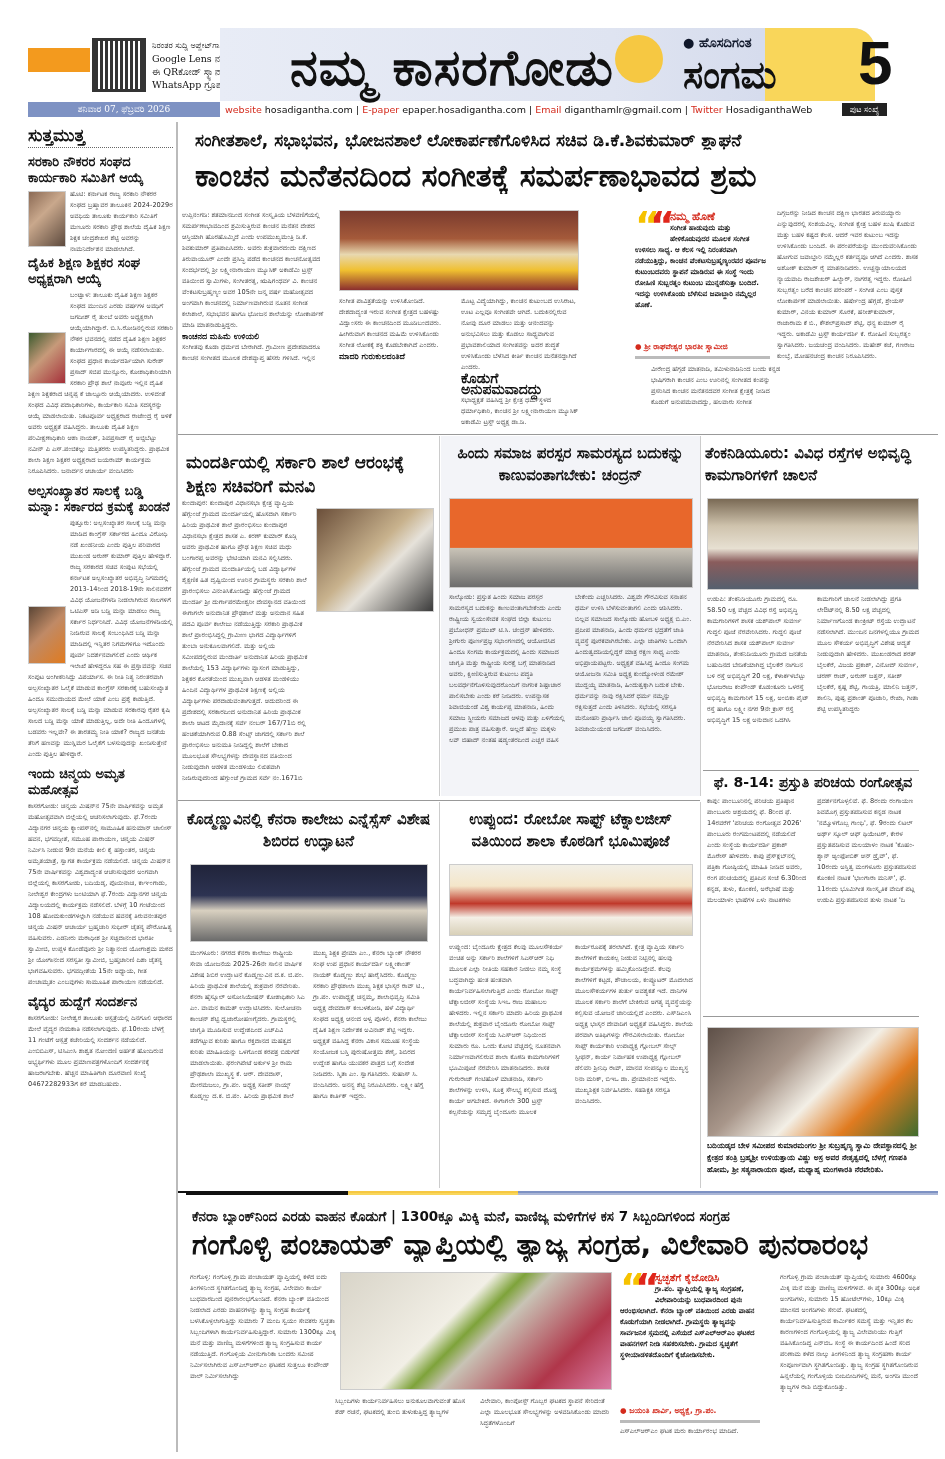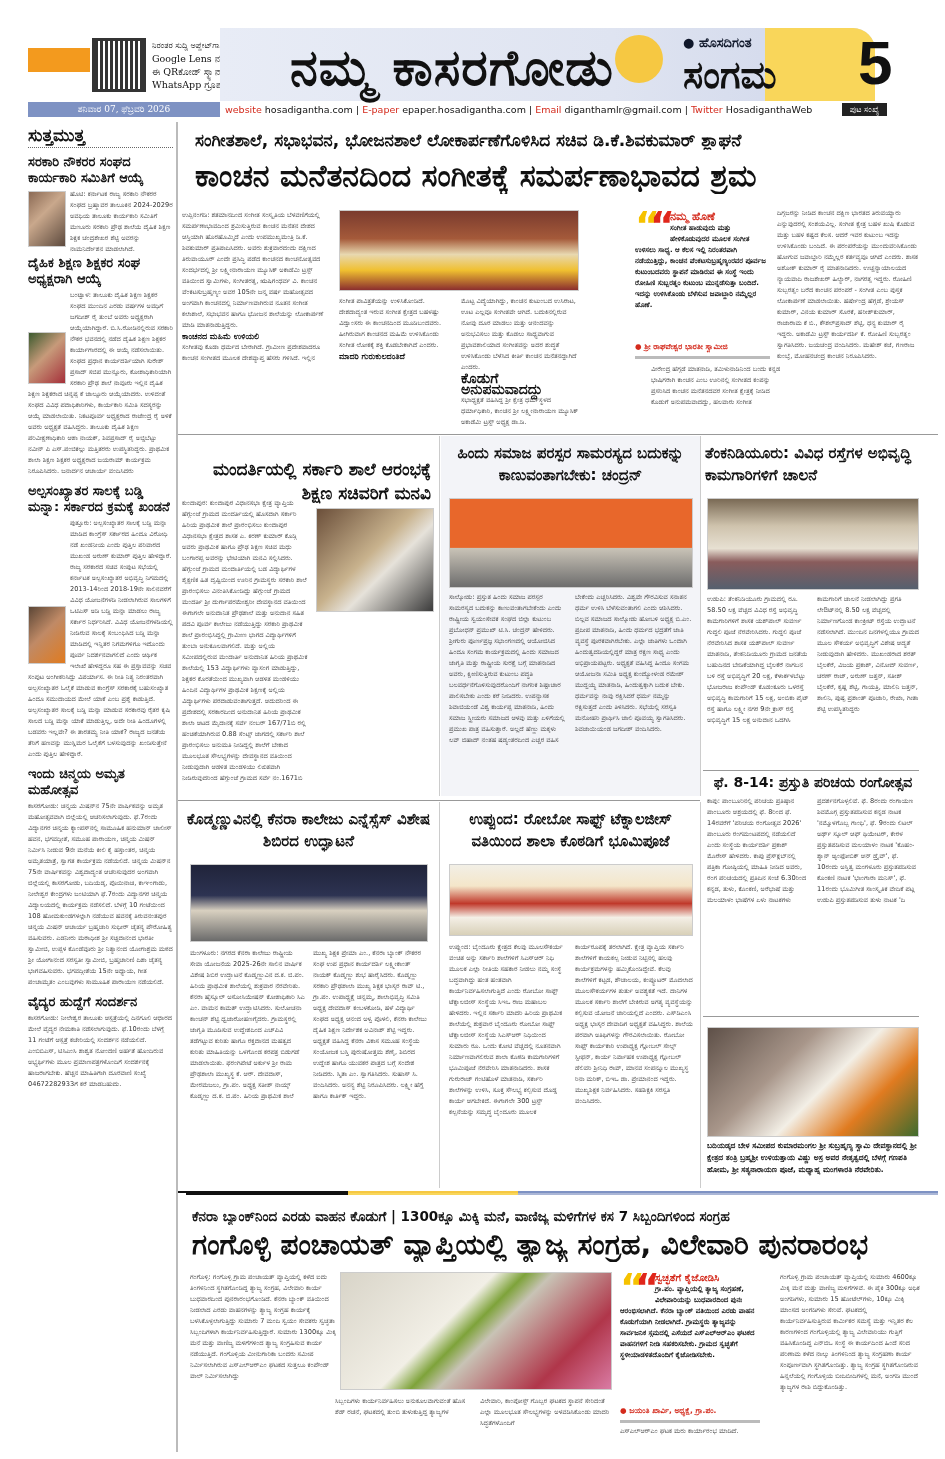--- a/index.html
+++ b/index.html
@@ -118,21 +118,21 @@
   <div class="hd" style="color:#d42a1c;font-size:11px">ನಮ್ಮ ಹೊಣೆ</div>
   <div class="hd" style="font-size:7px;line-height:11px">ಸಂಗೀತ ಹಾಡುವುದು ಮತ್ತು ಹೇಳಿಕೊಡುವುದರ ಮೂಲಕ ಸಂಗೀತ ಉಳಿಸಲು ಸಾಧ್ಯ. ಆ ಕೆಲಸ ಇಲ್ಲಿ ನಿರಂತರವಾಗಿ ನಡೆಯುತ್ತಿದ್ದು, ಕಾಂಚನ ವೆಂಕಟಸುಬ್ರಹ್ಮಣ್ಯಂರವರ ಪೂರ್ವಜ ಕುಟುಂಬದವರು ಸ್ಥಾಪನೆ ಮಾಡಿರುವ ಈ ಸಂಸ್ಥೆ ಇಂದು ರೋಹಿಣಿ ಸುಬ್ಬರತ್ನಂ ಕುಟುಂಬ ಮುನ್ನಡೆಸುತ್ತಾ ಬಂದಿದೆ. ಇದನ್ನು ಉಳಿಸಿಕೊಂಡು ಬೆಳೆಸುವ ಜವಾಬ್ದಾರಿ ನಮ್ಮೆಲ್ಲರ ಹೊಣೆ.</div>
 </div>
 <div class="abs hd" style="left:635px;top:342px;width:135px;font-size:7.5px;color:#d42a1c">● <span>ಶ್ರೀ ರಾಘವೇಶ್ವರ ಭಾರತೀ ಸ್ವಾಮೀಜಿ</span></div>
 <div class="abs" style="left:635px;top:356px;width:135px;height:3px;background:#bbb"></div>
 <div class="abs body" style="left:651px;top:364px;width:135px;height:66px;overflow:hidden">ವೀರೇಂದ್ರ ಹೆಗ್ಗಡೆ ಮಾತನಾಡಿ, ತಮಿಳುನಾಡಿನಿಂದ ಬಂದು ಕನ್ನಡ ಭಾಷಿಗರಾಗಿ ಕಾಂಚನ ಎಂಬ ಊರಿನಲ್ಲಿ ಸಂಗೀತದ ಕಂಪನ್ನು ಪ್ರಸರಿಸಿದ ಕಾಂಚನ ಮನೆತನದವರ ಸಂಗೀತ ಕ್ಷೇತ್ರಕ್ಕೆ ನೀಡಿದ ಕೊಡುಗೆ ಅನುಪಮವಾದದ್ದು, ಹಲವಾರು ಸಂಗೀತ</div>
 <div class="abs body" style="left:777px;top:208px;width:142px;height:222px;overflow:hidden">ದಿಗ್ಗಜರನ್ನು ನೀಡಿದ ಕಾಂಚನ ದಕ್ಷಿಣ ಭಾರತದ ತಿರುವಯ್ಯಾರು ಎನ್ನುವುದರಲ್ಲಿ ಸಂಶಯವಿಲ್ಲ. ಸಂಗೀತ ಕ್ಷೇತ್ರ ಬಹಳ ಖುಷಿ ಕೊಡುವ ಮತ್ತು ಬಹಳ ಕಷ್ಟದ ಕೆಲಸ. ಆದರೆ ಇವರ ಕುಟುಂಬ ಇದನ್ನು ಉಳಿಸಿಕೊಂಡು ಬಂದಿದೆ. ಈ ಪರಂಪರೆಯನ್ನು ಮುಂದುವರಿಸಿಕೊಂಡು ಹೋಗುವ ಜವಾಬ್ದಾರಿ ನಮ್ಮೆಲ್ಲರ ಕರ್ತವ್ಯವೂ ಆಗಿದೆ ಎಂದರು. ಶಾಸಕ ಅಶೋಕ್ ಕುಮಾರ್ ರೈ ಮಾತನಾಡಿದರು. ಉಚ್ಚನ್ಯಾಯಾಲಯದ ನ್ಯಾಯವಾದಿ ರಾಜಶೇಖರ್ ಹಿಲ್ಯಾರ್, ನಾಗರತ್ನ ಇದ್ದರು. ರೋಹಿಣಿ ಸುಬ್ಬರತ್ನಂ ಬರೆದ ಕಾಂಚನ ಪರಂಪರೆ - ಸಂಗೀತ ಎಂಬ ಪುಸ್ತಕ ಲೋಕಾರ್ಪಣೆ ಮಾಡಲಾಯಿತು. ಹರ್ಷೇಂದ್ರ ಹೆಗ್ಗಡೆ, ಶ್ರೇಯಸ್ ಕುಮಾರ್, ವಿನಯ ಕುಮಾರ್ ಸೊರಕೆ, ಹರೀಶ್‌ಕುಮಾರ್, ರಾಜಾರಾಮ ಕೆ ಬಿ., ಕೌಶಲ್‌ಪ್ರಸಾದ್ ಶೆಟ್ಟಿ, ಧನ್ಯ ಕುಮಾರ್ ರೈ ಇದ್ದರು. ಅಕಾಡೆಮಿ ಟ್ರಸ್ಟ್ ಕಾರ್ಯದರ್ಶಿ ಕೆ. ರೋಹಿಣಿ ಸುಬ್ಬರತ್ನಂ ಸ್ವಾಗತಿಸಿದರು. ಜಯಚಂದ್ರ ವಂದಿಸಿದರು. ಮಹೇಶ್ ಕಜೆ, ಗಣರಾಜ ಕುಂಬ್ಳೆ, ಮೋಹನಚಂದ್ರ ಕಾಂಚನ ನಿರೂಪಿಸಿದರು.</div>
 <div class="abs hr" style="left:178px;top:434px;width:760px"></div>
 
 <div class="abs" style="left:178px;top:436px;width:262px;height:360px;border-right:1px solid #ccc">
-  <div class="hd" style="text-align:right;font-size:17px;line-height:24px;margin:21px 8px">ಮಂದರ್ತಿಯಲ್ಲಿ ಸರ್ಕಾರಿ ಶಾಲೆ ಆರಂಭಕ್ಕೆ ಶಿಕ್ಷಣ ಸಚಿವರಿಗೆ ಮನವಿ</div>
+  <div class="hd" style="text-align:left;font-size:17px;line-height:24px;margin:14px 8px">ಮಂದರ್ತಿಯಲ್ಲಿ ಸರ್ಕಾರಿ ಶಾಲೆ ಆರಂಭಕ್ಕೆ ಶಿಕ್ಷಣ ಸಚಿವರಿಗೆ ಮನವಿ</div>
   <div class="body" style="position:absolute;left:4px;top:62px;width:130px;height:290px;overflow:hidden;column-count:1">ಕುಂದಾಪುರ: ಕುಂದಾಪುರ ವಿಧಾನಸಭಾ ಕ್ಷೇತ್ರ ವ್ಯಾಪ್ತಿಯ ಹೆಗ್ಗುಂಜೆ ಗ್ರಾಮದ ಮಂದರ್ತಿಯಲ್ಲಿ ಹೊಸದಾಗಿ ಸರ್ಕಾರಿ ಹಿರಿಯ ಪ್ರಾಥಮಿಕ ಶಾಲೆ ಪ್ರಾರಂಭಿಸಲು ಕುಂದಾಪುರ ವಿಧಾನಸಭಾ ಕ್ಷೇತ್ರದ ಶಾಸಕ ಎ. ಕಿರಣ್ ಕುಮಾರ್ ಕೊಡ್ಗಿ ಅವರು ಪ್ರಾಥಮಿಕ ಹಾಗೂ ಪ್ರೌಢ ಶಿಕ್ಷಣ ಸಚಿವ ಮಧು ಬಂಗಾರಪ್ಪ ಅವರನ್ನು ಭೇಟಿಯಾಗಿ ಮನವಿ ಸಲ್ಲಿಸಿದರು. ಹೆಗ್ಗುಂಜೆ ಗ್ರಾಮದ ಮಂದಾರ್ತಿಯಲ್ಲಿ ಬಡ ವಿದ್ಯಾರ್ಥಿಗಳ ಶೈಕ್ಷಣಿಕ ಹಿತ ದೃಷ್ಟಿಯಿಂದ ಊರಿನ ಗ್ರಾಮಸ್ಥರು ಸರಕಾರಿ ಶಾಲೆ ಪ್ರಾರಂಭಿಸಲು ವಿನಂತಿಸಿಕೊಂಡಿದ್ದು ಹೆಗ್ಗುಂಜೆ ಗ್ರಾಮದ ಮಂದರ್ತಿ ಶ್ರೀ ದುರ್ಗಾಪರಮೇಶ್ವರೀ ದೇವಸ್ಥಾನದ ವತಿಯಿಂದ ಈಗಾಗಲೇ ಅನುದಾನಿತ ಪ್ರೌಢಶಾಲೆ ಮತ್ತು ಅನುದಾನ ಸಹಿತ ಪದವಿ ಪೂರ್ವ ಕಾಲೇಜು ನಡೆಯುತ್ತಿದ್ದು ಸರಕಾರಿ ಪ್ರಾಥಮಿಕ ಶಾಲೆ ಪ್ರಾರಂಭಿಸಿದ್ದಲ್ಲಿ ಗ್ರಾಮೀಣ ಭಾಗದ ವಿದ್ಯಾರ್ಥಿಗಳಿಗೆ ತುಂಬಾ ಅನುಕೂಲವಾಗಲಿದೆ. ಮತ್ತು ಅಲ್ಲಿಯ ಸಮೀಪದಲ್ಲಿರುವ ಮಂದಾರ್ತಿ ಅನುದಾನಿತ ಹಿರಿಯ ಪ್ರಾಥಮಿಕ ಶಾಲೆಯಲ್ಲಿ 153 ವಿದ್ಯಾರ್ಥಿಗಳು ವ್ಯಾಸಂಗ ಮಾಡುತ್ತಿದ್ದು, ಶಿಕ್ಷಕರ ಕೊರತೆಯಿಂದ ಮುಖ್ಯವಾಗಿ ಆಡಳಿತ ಮಂಡಳಿಯು ಹಿಂದಿನ ವಿದ್ಯಾರ್ಥಿಗಳ ಪ್ರಾಥಮಿಕ ಶಿಕ್ಷಣಕ್ಕೆ ಅಲ್ಲಿಯ ವಿದ್ಯಾರ್ಥಿಗಳು ಪರದಾಡುವಂತಾಗುತ್ತದೆ. ಆದುದರಿಂದ ಈ ಪ್ರದೇಶದಲ್ಲಿ ಸರಕಾರದಿಂದ ಅನುದಾನಿತ ಹಿರಿಯ ಪ್ರಾಥಮಿಕ ಶಾಲಾ ಆಟದ ಮೈದಾನಕ್ಕೆ ಸರ್ವೆ ನಂಬರ್ 167/71ಬಿ ರಲ್ಲಿ ಹಂಚಿಕೆಯಾಗಿರುವ 0.88 ಸೆಂಟ್ಸ್ ಜಾಗದಲ್ಲಿ ಸರ್ಕಾರಿ ಶಾಲೆ ಪ್ರಾರಂಭಿಸಲು ಅನುಮತಿ ನೀಡಿದ್ದಲ್ಲಿ ಶಾಲೆಗೆ ಬೇಕಾದ ಮೂಲಭೂತ ಸೌಲಭ್ಯಗಳನ್ನು ದೇವಸ್ಥಾನದ ವತಿಯಿಂದ ನೀಡುವುದಾಗಿ ಆಡಳಿತ ಮಂಡಳಿಯು ಲಿಖಿತವಾಗಿ ನೀಡಿರುವುದರಿಂದ ಹೆಗ್ಗುಂಜೆ ಗ್ರಾಮದ ಸರ್ವೆ ನಂ.1671ಬಿ ರಲ್ಲಿ 2026-27ನೇ ಸಾಲಿನಿಂದ ಸರಕಾರಿ ಶಾಲೆಯನ್ನು ಪ್ರಾರಂಭಿಸಲು ತಮ್ಮ ಅನುಮತಿ ನೀಡುವಂತೆ ಶಾಸಕರು ಸಚಿವರಲ್ಲಿ ವಿನಂತಿಸಿ ಮನವಿ ಮಾಡಿದರು.</div>
   <div class="photo room" style="position:absolute;left:138px;top:72px;width:118px;height:104px"></div>
 </div>
 <div class="abs" style="left:441px;top:436px;width:260px;height:360px;background:#f3f4f8;border-right:1px solid #ccc">
   <div class="hd" style="text-align:center;font-size:15px;line-height:22px;margin:6px 6px">ಹಿಂದು ಸಮಾಜ ಪರಸ್ಪರ ಸಾಮರಸ್ಯದ ಬದುಕನ್ನು ಕಾಣುವಂತಾಗಬೇಕು: ಚಂದ್ರನ್</div>
   <div class="photo orange" style="position:absolute;left:8px;top:62px;width:244px;height:90px"></div>
   <div class="body" style="position:absolute;left:8px;top:156px;width:244px;height:196px;overflow:hidden;column-count:2;column-gap:8px">ಸಾಲ್ಕೋಡು: ಪ್ರಸ್ತುತ ಹಿಂದು ಸಮಾಜ ಪರಸ್ಪರ ಸಾಮರಸ್ಯದ ಬದುಕನ್ನು ಕಾಣುವಂತಾಗಬೇಕೆಂದು ಎಂದು ರಾಷ್ಟ್ರೀಯ ಸ್ವಯಂಸೇವಕ ಸಂಘದ ಜಿಲ್ಲಾ ಕುಟುಂಬ ಪ್ರಬೋಧನ್ ಪ್ರಮುಖ್ ಟಿ.ಸಿ. ಚಂದ್ರನ್ ಹೇಳಿದರು. ಶ್ರೀಗುರು ಪೂರ್ಣಪ್ರಜ್ಞ ಸಭಾಂಗಣದಲ್ಲಿ ಆಯೋಜಿಸಿದ ಹಿಂದೂ ಸಂಗಮ ಕಾರ್ಯಕ್ರಮದಲ್ಲಿ ಹಿಂದು ಸಮಾಜದ ಜಾಗೃತಿ ಮತ್ತು ರಾಷ್ಟ್ರೀಯ ಸುರಕ್ಷೆ ಬಗ್ಗೆ ಮಾತನಾಡಿದ ಅವರು, ಕ್ಷೀಣಿಸುತ್ತಿರುವ ಕುಟುಂಬ ಪದ್ಧತಿ ಬಲವರ್ಧನೆಗೊಳಿಸುವುದರೊಂದಿಗೆ ನಾಗರಿಕ ಶಿಷ್ಟಾಚಾರ ಪಾಲಿಸಬೇಕು ಎಂದು ಕರೆ ನೀಡಿದರು. ಉಪನ್ಯಾಸಕ ಶಿವಾಜಿಯಂಡೆ ವಿಶ್ವ ಕಾರ್ಯಪ್ಪ ಮಾತನಾಡಿ, ಹಿಂದು ಸಮಾಜ ಸ್ತ್ರೀಯರು ಸಮಾಜದ ಆಳವು ಮತ್ತು ಏಳಿಗೆಯಲ್ಲಿ ಪ್ರಮುಖ ಪಾತ್ರ ವಹಿಸುತ್ತಾರೆ. ಅಲ್ಲದೆ ಹೆಣ್ಣು ಮಕ್ಕಳು ಲವ್ ಜಿಹಾದ್ ನಂತಹ ಷಡ್ಯಂತರದಿಂದ ಎಚ್ಚರ ವಹಿಸ ಬೇಕೆಂದು ಎಚ್ಚರಿಸಿದರು. ವಿಶ್ವವೇ ಗೌರವಿಸುವ ಸನಾತನ ಧರ್ಮ ಉಳಿಸಿ ಬೆಳೆಸುವಂತಾಗಲಿ ಎಂದು ಆಶಿಸಿದರು. ಬಿಲ್ಲವ ಸಮಾಜದ ಸಾಲ್ಕೋಡು ಹೋಬಳಿ ಅಧ್ಯಕ್ಷ ಬಿ.ಎಂ. ಪ್ರದೀಪ ಮಾತನಾಡಿ, ಹಿಂದು ಧರ್ಮದ ಭದ್ರತೆಗೆ ಜಾತಿ ವ್ಯವಸ್ಥೆ ಪೂರಕವಾಗಿರಬೇಕು. ಎಲ್ಲಾ ಜಾತಿಗಳು ಒಂದಾಗಿ ಹಿಂದುತ್ವದಡಿಯಲ್ಲಿದ್ದರೆ ಮಾತ್ರ ರಕ್ಷಣ ಸಾಧ್ಯ ಎಂದು ಅಭಿಪ್ರಾಯಪಟ್ಟರು. ಅಧ್ಯಕ್ಷತೆ ವಹಿಸಿದ್ದ ಹಿಂದೂ ಸಂಗಮ ಆಯೋಜನಾ ಸಮಿತಿ ಅಧ್ಯಕ್ಷ ಕುಂದ್ಯೋಳಂಡ ರಮೇಶ್ ಮುದ್ದಯ್ಯ ಮಾತನಾಡಿ, ಹಿಂದುತ್ವಕ್ಕಾಗಿ ಬದುಕ ಬೇಕು. ಧರ್ಮವನ್ನು ನಾವು ರಕ್ಷಿಸಿದರೆ ಧರ್ಮ ನಮ್ಮನ್ನು ರಕ್ಷಿಸುತ್ತದೆ ಎಂದು ತಿಳಿಸಿದರು. ಸಭೆಯಲ್ಲಿ ಸರಸ್ವತಿ ಮನೋಹರಿ ಪ್ರಾರ್ಥಿಸಿ ಜಾಲಿ ಪೂವಯ್ಯ ಸ್ವಾಗತಿಸಿದರು. ಶಿವಜಾಯಿಯಂಡ ಜಗದೀಶ್ ವಂದಿಸಿದರು.</div>
 </div>
 <div class="abs" style="left:703px;top:436px;width:235px;height:370px">
   <div class="hd" style="text-align:left;font-size:15px;line-height:22px;margin:6px 2px">ತೆಂಕನಿಡಿಯೂರು: ವಿವಿಧ ರಸ್ತೆಗಳ ಅಭಿವೃದ್ಧಿ ಕಾಮಗಾರಿಗಳಿಗೆ ಚಾಲನೆ</div>

